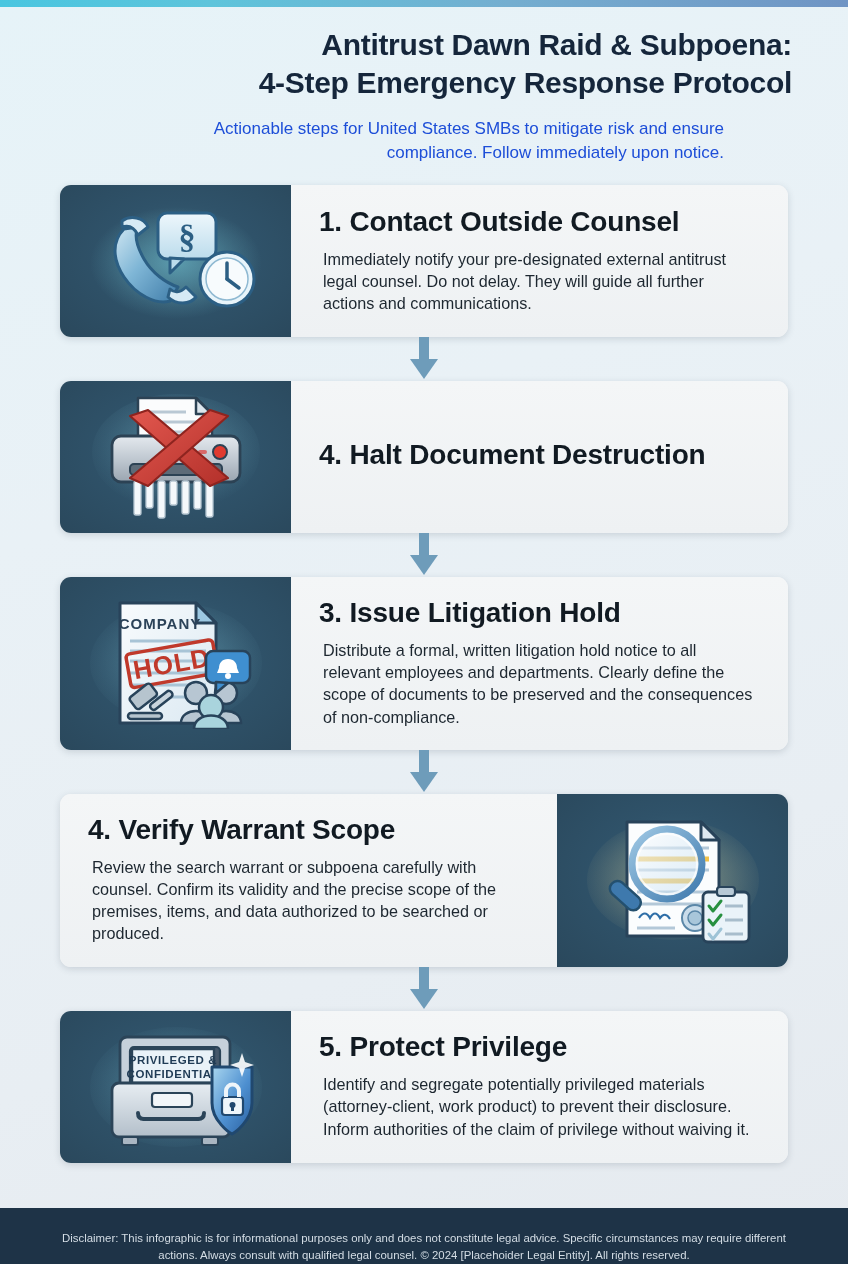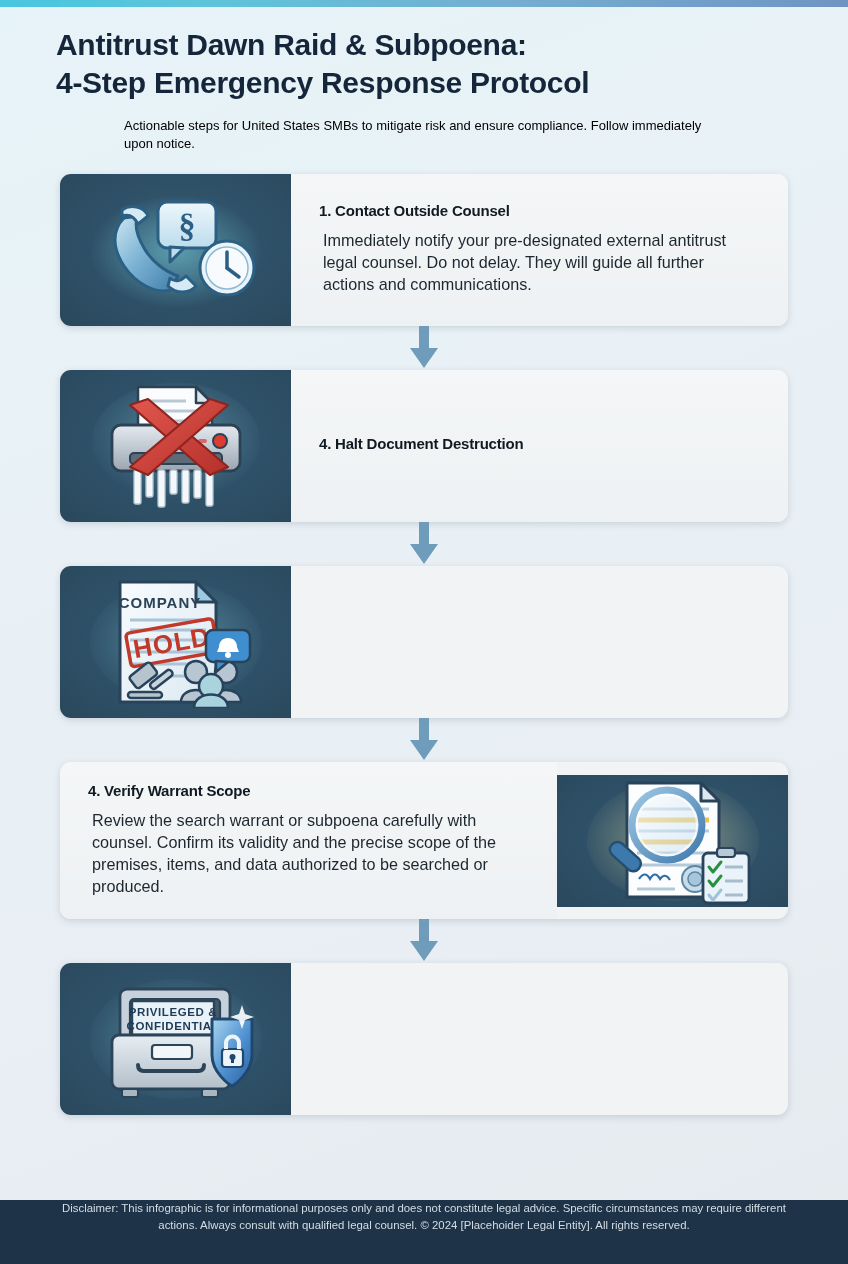--- a/index.html
+++ b/index.html
@@ -20,55 +20,54 @@
     position: absolute;
     top: 0; left: 0;
     width: 848px;
     height: 7px;
     background: linear-gradient(90deg, #49c6e0 0%, #5ec4db 25%, #74aed0 60%, #6f94c4 100%);
   }
 
   
   .header {
     padding: 26px 56px 0 56px;
-    text-align: left;
+    text-align: right;
   }
   .title {
     font-size: 30px;
     font-weight: bold;
     line-height: 1.28;
     color: #15263b;
     letter-spacing: -0.3px;
     margin: 0;
   }
   .subtitle {
-    font-size: 13px;
+    font-size: 17px;
     line-height: 1.42;
-    color: #000000;
+    color: #1d4ed8;
     margin: 14px auto 0 auto;
     max-width: 600px;
   }
 
   
   .steps {
     margin-top: 20px;
     padding: 0 60px;
   }
 
   .card {
     display: flex;
     background: #f1f3f5;
     border-radius: 11px;
     overflow: hidden;
     box-shadow: 0 2px 7px rgba(40,60,80,0.17);
     min-height: 152px;
   }
   .card.reverse {
     flex-direction: row-reverse;
-    align-items: center;
   }
 
   .icon-panel {
     width: 231px;
     flex: 0 0 231px;
     background: radial-gradient(ellipse at 52% 46%, #3a6279 0%, #2f5269 46%, #2a485c 100%);
     position: relative;
     display: flex;
     align-items: center;
     justify-content: center;
@@ -76,21 +75,21 @@
 
   .text-panel {
     flex: 1 1 auto;
     padding: 20px 26px 18px 28px;
     display: flex;
     flex-direction: column;
     justify-content: center;
     background: linear-gradient(180deg, #f4f6f7 0%, #eef1f3 100%);
   }
   .step-title {
-    font-size: 15px;
+    font-size: 28px;
     font-weight: bold;
     color: #111a22;
     margin: 0 0 6px 0;
     letter-spacing: -0.2px;
   }
   .step-desc {
     font-size: 16.2px;
     line-height: 1.37;
     color: #1d2730;
     margin: 4px;
@@ -102,24 +101,24 @@
     display: flex;
     align-items: center;
     justify-content: center;
   }
 
   
   .footer {
     position: absolute;
     left: 0; bottom: 0;
     width: 848px;
-    height: 64px;
+    height: 56px;
     background: #1e3347;
     display: flex;
-    align-items: flex-start;
+    align-items: flex-end;
     justify-content: center;
   }
   .footer-text {
     color: #d4dde5;
     font-size: 11.4px;
     line-height: 1.5;
     text-align: center;
     max-width: 730px;
     margin: 0;
     padding: 0 20px;
@@ -309,20 +308,24 @@
         </g>
 
         <g>
           <rect x="120" y="54" width="44" height="32" rx="7" fill="#3f8fd0" stroke="#28435a" stroke-width="2.5"></rect>
           <path d="M130 85 L130 96 L142 86 Z" fill="#3f8fd0" stroke="#28435a" stroke-width="2.5" stroke-linejoin="round"></path>
           <path d="M142 62 C136 62 133 66 133 71 L131 76 L153 76 L151 71 C151 66 148 62 142 62 Z" fill="#ffffff"></path>
           <circle cx="142" cy="79" r="3" fill="#ffffff"></circle>
         </g>
       </svg>
     </div>
+    <div class="text-panel">
+      <h2 class="step-title">3. Issue Litigation Hold</h2>
+      <p class="step-desc">Distribute a formal, written litigation hold notice to all relevant employees and departments. Clearly define the scope of documents to be preserved and the consequences of non-compliance.</p>
+    </div>
   </div>
 
   <div class="connector">
     <svg width="34" height="44" viewBox="0 0 34 44">
       <rect x="12" y="0" width="10" height="26" fill="#6e9cba"></rect>
       <path d="M17 42 L3 22 L31 22 Z" fill="#6e9cba"></path>
     </svg>
   </div>
 
   <div class="card reverse">
@@ -443,19 +446,23 @@
           <path d="M126 46 L166 46 L166 82 C166 100 148 112 146 113 C144 112 126 100 126 82 Z" fill="url(#g5sh)" stroke="#20486f" stroke-width="3" stroke-linejoin="round"></path>
           <rect x="136" y="76" width="21" height="18" rx="3" fill="#eef5fa" stroke="#20486f" stroke-width="2.2"></rect>
           <path d="M140 76 L140 70 a6.5 6.5 0 0 1 13 0 L153 76" fill="none" stroke="#eef5fa" stroke-width="4"></path>
           <circle cx="146.5" cy="84" r="3" fill="#20486f"></circle>
           <rect x="145" y="84" width="3" height="6" fill="#20486f"></rect>
         </g>
 
         <path d="M156 32 L159 41 L168 44 L159 47 L156 56 L153 47 L144 44 L153 41 Z" fill="#ffffff" opacity="0.9"></path>
       </svg>
     </div>
+    <div class="text-panel">
+      <h2 class="step-title">5. Protect Privilege</h2>
+      <p class="step-desc">Identify and segregate potentially privileged materials (attorney-client, work product) to prevent their disclosure. Inform authorities of the claim of privilege without waiving it.</p>
+    </div>
   </div>
 
 </div>
 
 <div class="footer">
   <p class="footer-text">Disclaimer: This infographic is for informational purposes only and does not constitute legal advice. Specific circumstances may require different actions. Always consult with qualified legal counsel. © 2024 [Placehoider Legal Entity]. All rights reserved.</p>
 </div>
 
 </body></html>

